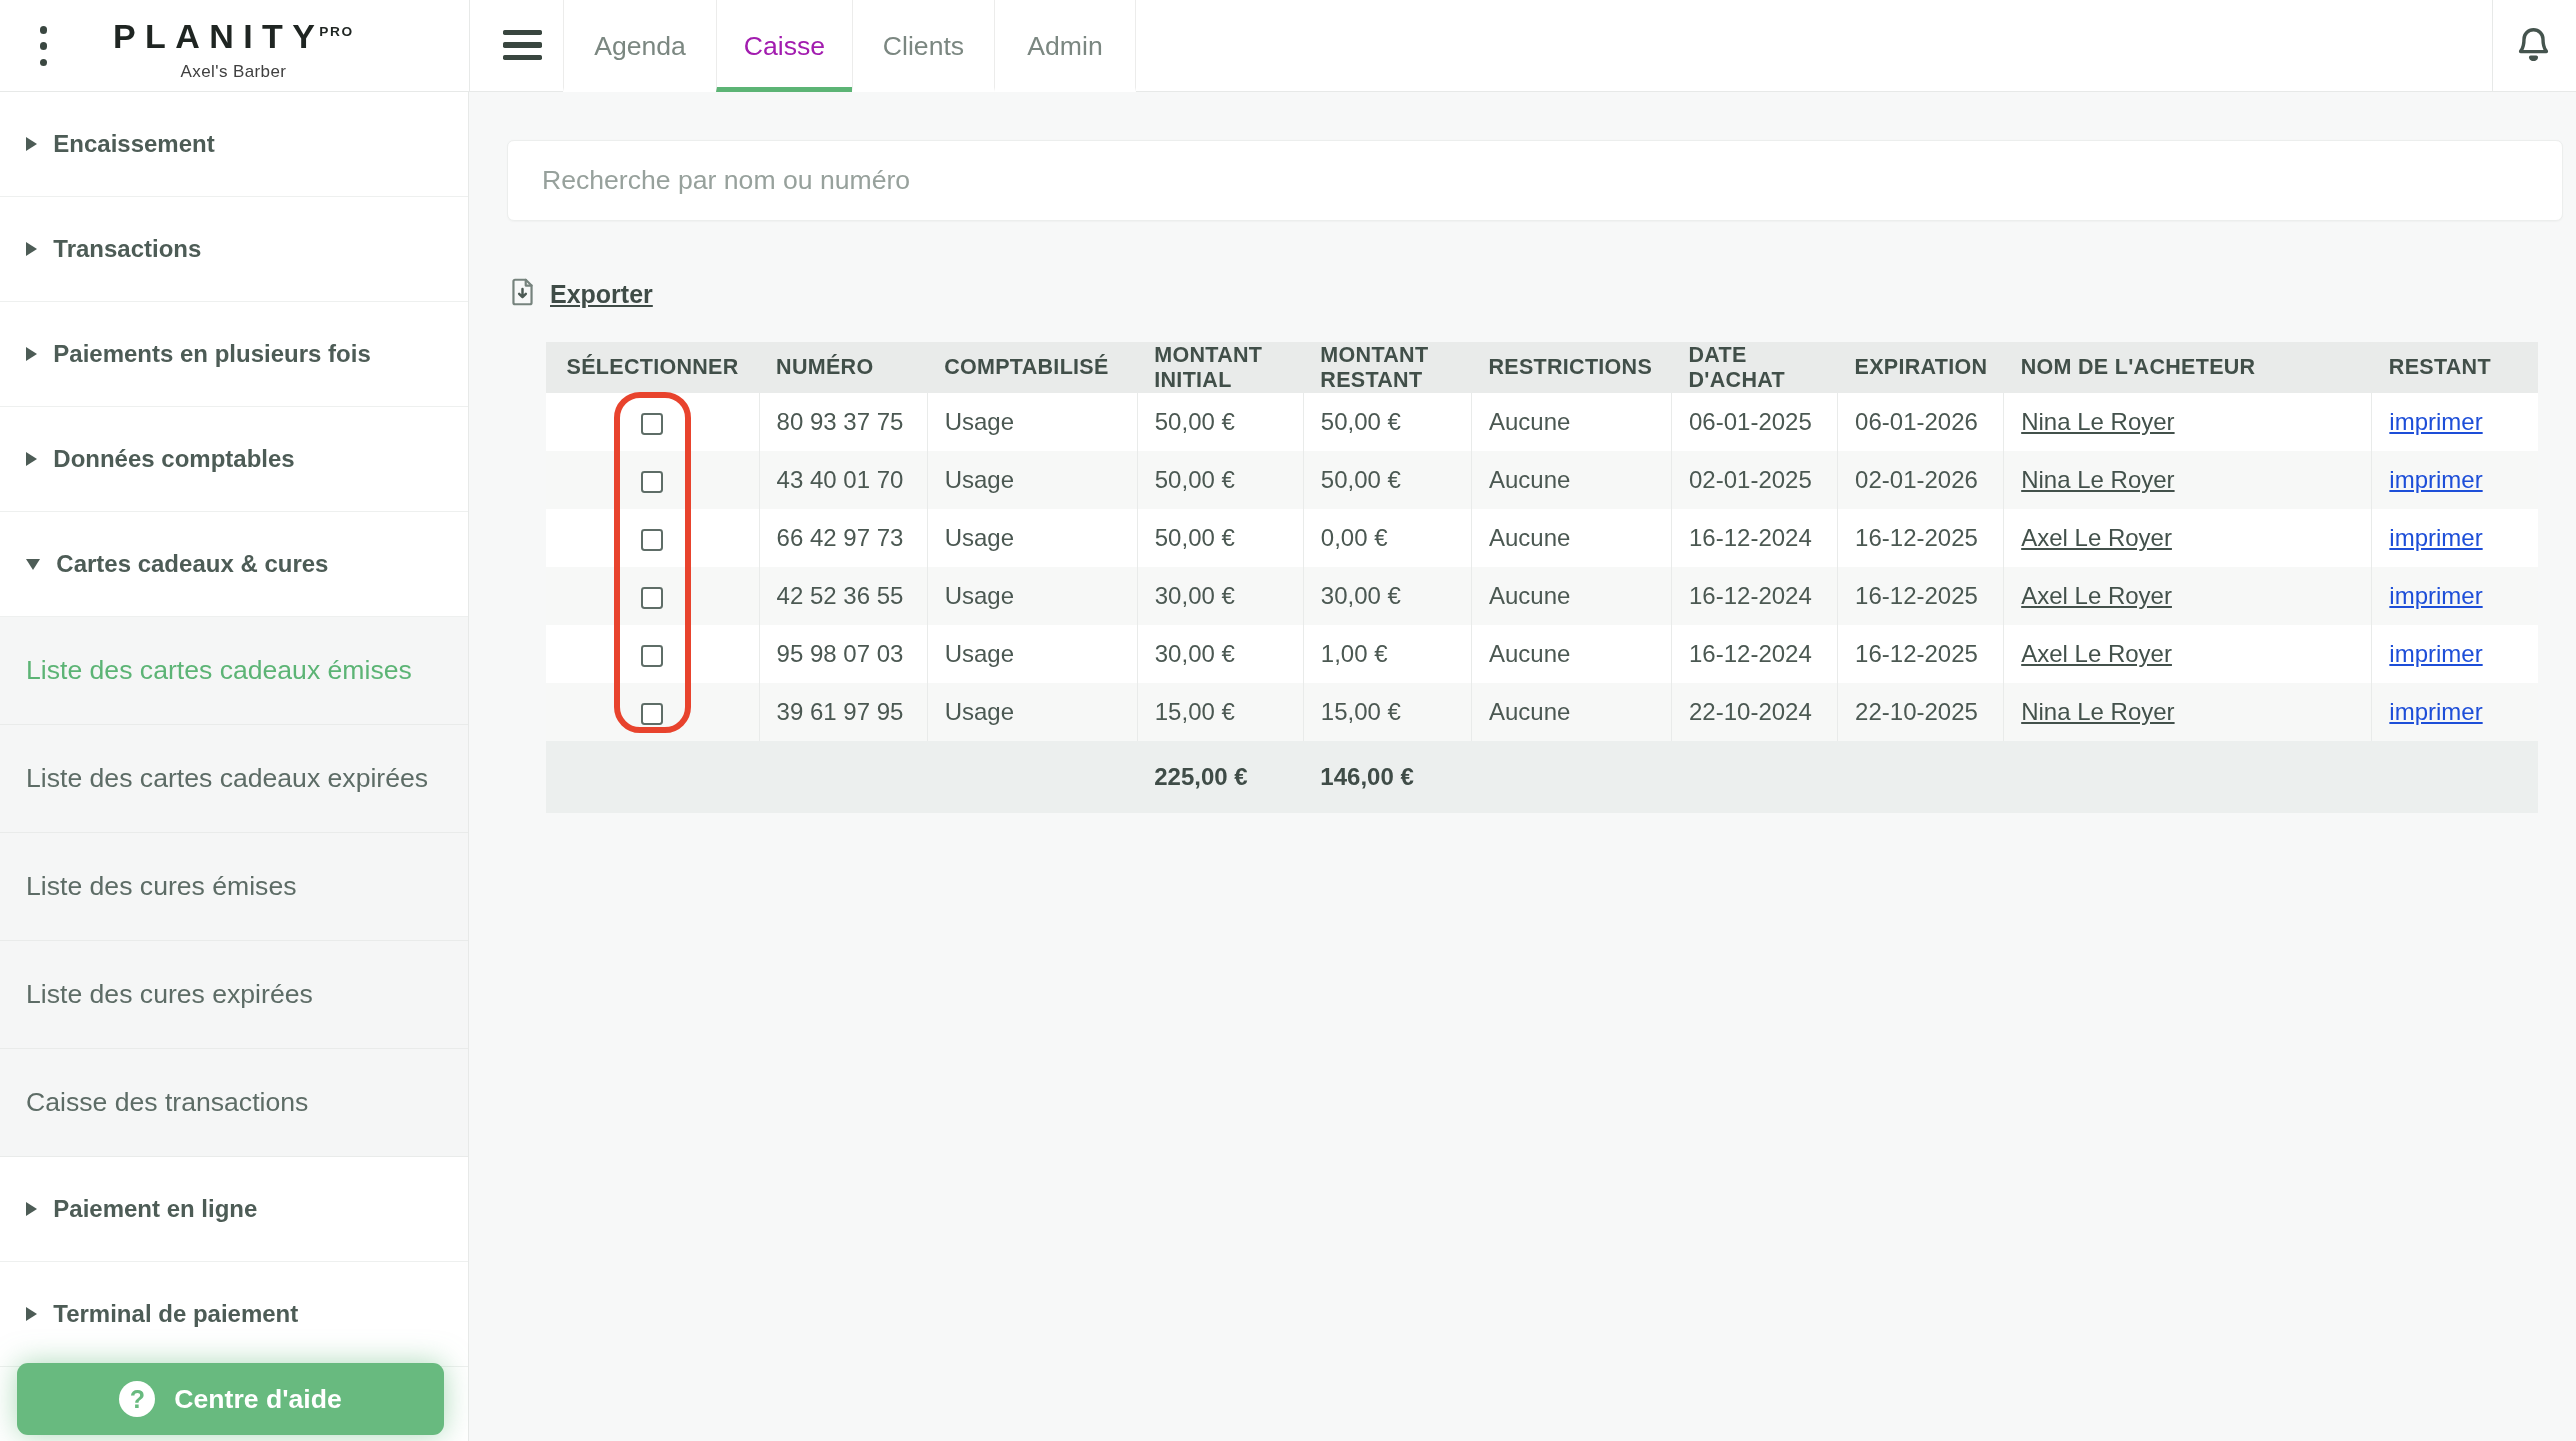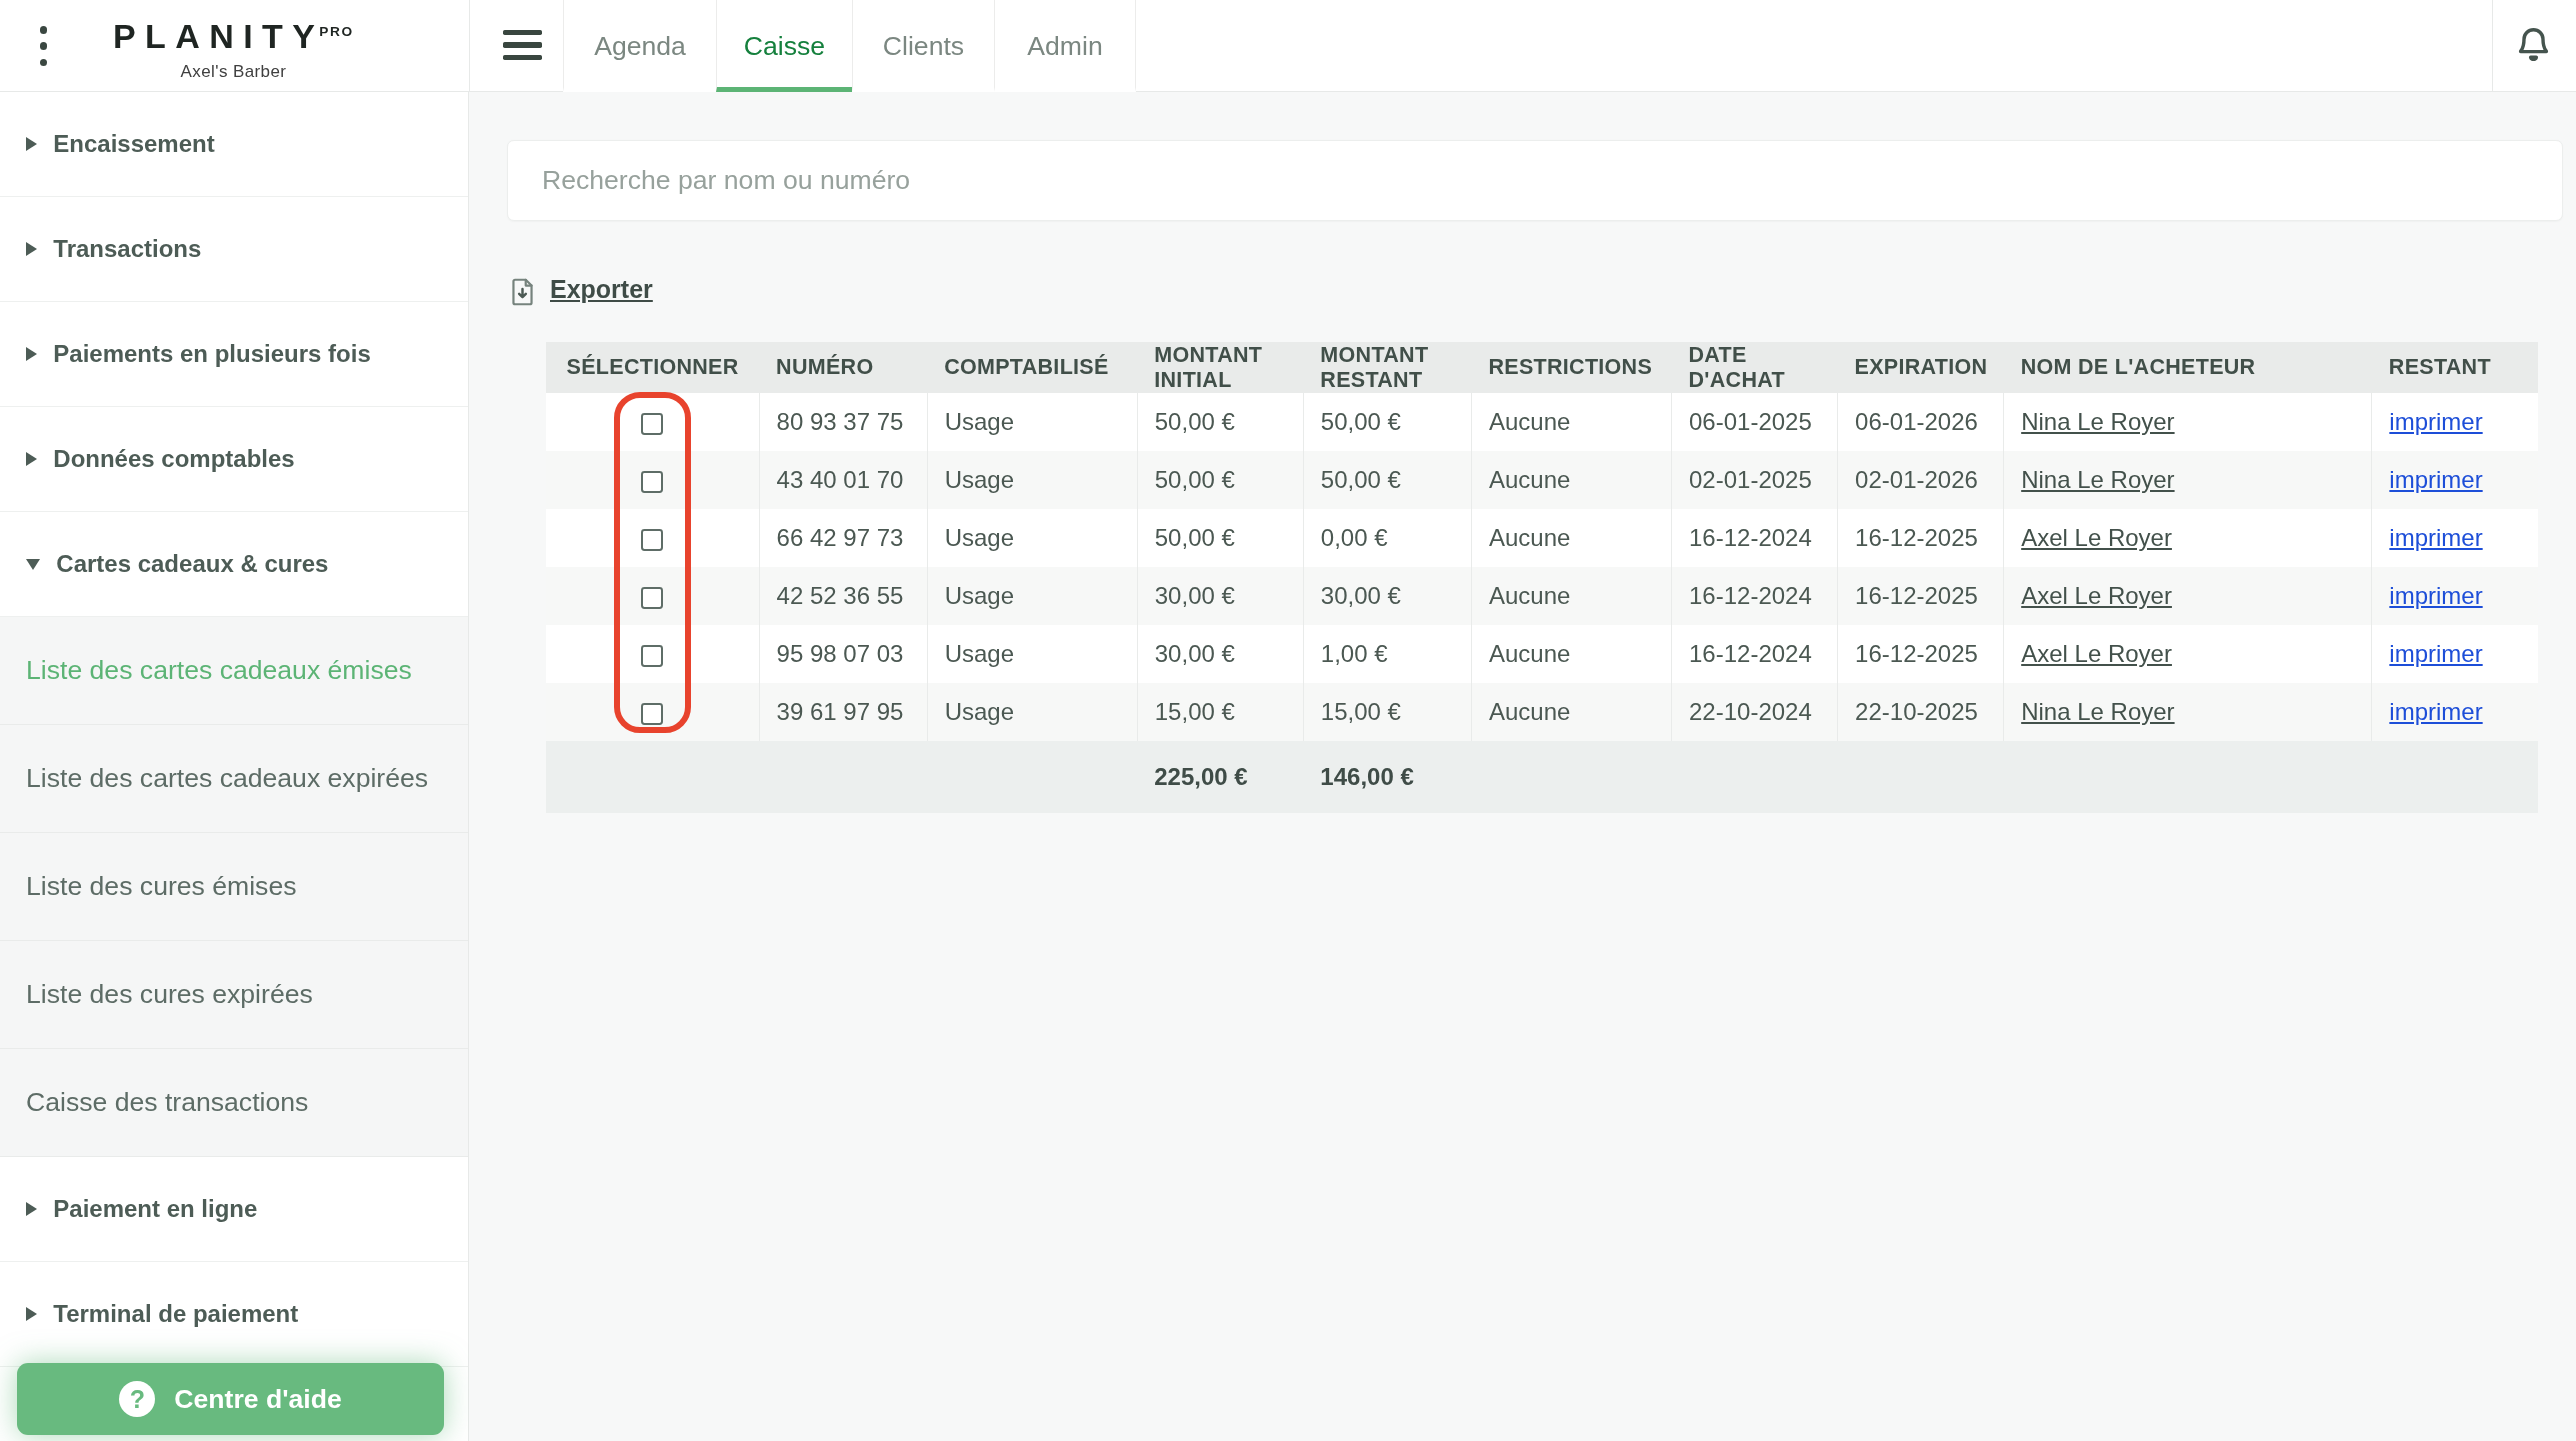--- a/index.html
+++ b/index.html
@@ -31,21 +31,21 @@
   }
   .hamburger i { display:block; width:39px; height:5.1px; border-radius:1.7px; background:#39463f; }
   .tabs { position:absolute; left:563px; top:0; height:92px; display:flex; }
   .tab {
     height:92px; display:flex; align-items:center; justify-content:center;
     font-size:26.6px; color:#7b8781; border-left:0.9px solid #ececeb;
     border-bottom:5.1px solid transparent; padding-top:5.1px; cursor:pointer; background:#fff;
   }
   .tab:last-child { border-right:0.9px solid #ececeb; }
   .tab.t0 { width:153px; } .tab.t1 { width:136px; } .tab.t2 { width:142px; } .tab.t3 { width:142px; }
-  .tab.active { color:#15803d; border-bottom-color:#5cb475; }
+  .tab.active { color:#a21caf; border-bottom-color:#5cb475; }
   .bell { position:absolute; left:2511px; top:24px; width:45px; height:45px; background:none; border:none; cursor:pointer; }
   
   .sidebar {
     position:absolute; left:0; top:92px; width:469px; height:1350px;
     background:#ffffff; border-right:0.9px solid #e7e9e8;
   }
   .side-item {
     height:105px; display:flex; align-items:center; gap:16.3px; padding-left:26px;
     border-bottom:0.9px solid #eef0ef; font-size:24px; font-weight:bold; color:#4d5c56;
     background:#fff; cursor:pointer;
@@ -73,21 +73,21 @@
   
   .content { position:absolute; left:469px; top:92px; width:2107px; height:1350px; padding:48px 13px 0 38px; background:#f7f8f8; }
   .search {
     width:2056px; height:81px; background:#ffffff; border:0.9px solid #eceeed; border-radius:6.9px;
     padding:0 34px; font-size:26.6px; color:#3c4a44; outline:none;
     font-family:"Liberation Sans","DejaVu Sans",sans-serif;
     box-shadow:0 0.9px 1.7px rgba(0,0,0,0.03);
   }
   .search::placeholder { color:#97a19c; }
   .export-row { margin-top:54px; height:34px; display:flex; align-items:center; }
-  .export { display:inline-flex; align-items:flex-start; gap:12px; cursor:pointer; text-decoration:none; }
+  .export { display:inline-flex; align-items:flex-end; gap:12px; cursor:pointer; text-decoration:none; }
   .export span { font-size:25px; font-weight:bold; color:#3f4c47; text-decoration:underline; }
   
   table { margin:33px 0 0 39px; width:1992px; border-collapse:collapse; table-layout:fixed; background:#fff; }
   th {
     background:#e9ebea; height:51px; font-size:21.5px; font-weight:bold; color:#414f49;
     text-align:left; padding:0 17px; line-height:1.15; letter-spacing:0.3px; vertical-align:middle;
   }
   th.c-center { text-align:center; padding:0 5.1px; }
   tbody td { height:58px; font-size:24px; color:#4b5852; padding:0 17px; vertical-align:middle; background:#ffffff; }
   tbody td + td { border-left:0.9px solid #e9ebea; }

